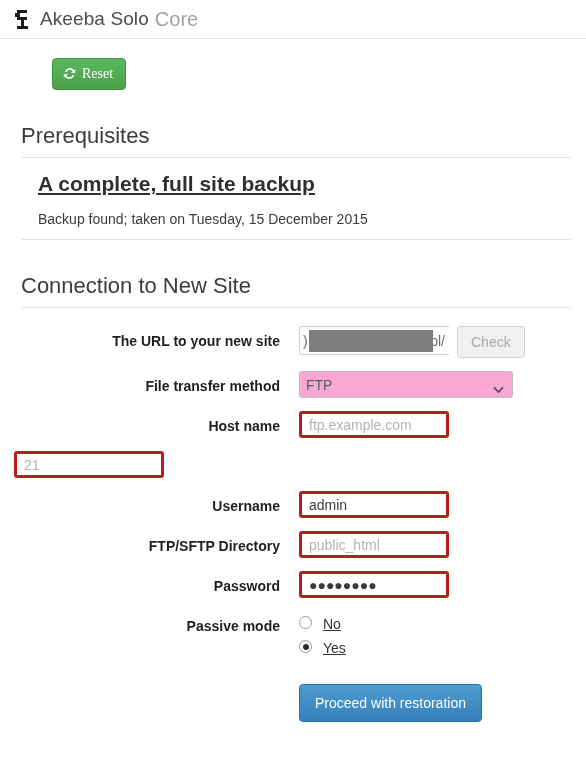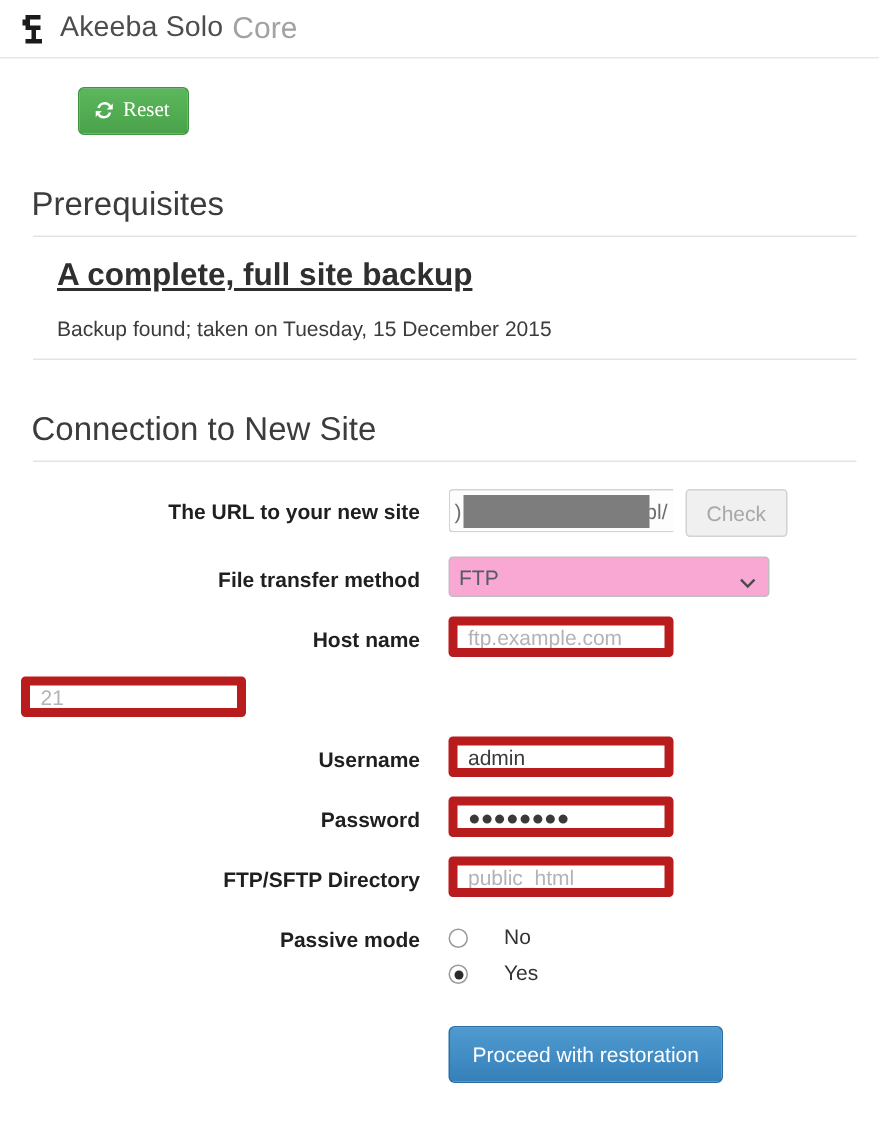--- a/index.html
+++ b/index.html
@@ -115,21 +115,21 @@
     font-size: 14px;
     font-weight: bold;
     color: #1f1f1f;
     line-height: 1.2;
   }
   .form-control-col { display: flex; align-items: flex-start; }
 
   .text-input {
     width: 150px;
     height: 27px;
-    border: 6px solid #b91c1c;
+    border: 3px solid #b91c1c;
     border-radius: 3px;
     padding: 3px 7px;
     font-size: 14px;
     font-family: "Liberation Sans", sans-serif;
     color: #3a3a3a;
     background: #ffffff;
     outline: none;
   }
   .text-input::placeholder { color: #b3b3b3; }
   .url-field {
@@ -188,25 +188,26 @@
   .chev {
     position: absolute;
     right: 9px; top: 9px;
     pointer-events: none;
   }
 
   
   .radio-stack { padding-top: 5px; }
   .radio-line {
     display: flex;
-    align-items: flex-end;
-    gap: 24px;
+    align-items: flex-start;
+    gap: 11px;
     margin-bottom: 8px;
     font-size: 14px;
     color: #333333;
+    text-decoration: underline;
   }
   .radio-dot {
     width: 13px; height: 13px;
     border: 1px solid #9a9a9a;
     border-radius: 50%;
     background: #ffffff;
     display: inline-flex;
     align-items: center;
     justify-content: center;
     flex: none;
@@ -308,27 +309,27 @@
     <div class="form-row">
       <input class="text-input" type="text" placeholder="21" style="">
     </div>
 
     <div class="form-row">
       <div class="form-label">Username</div>
       <input class="text-input" type="text" value="admin" style="">
     </div>
 
     <div class="form-row">
+      <div class="form-label">FTP/SFTP Directory</div>
+      <input class="text-input" type="text" placeholder="public_html" style="">
+    </div>
+
+    <div class="form-row">
       <div class="form-label">Password</div>
       <input class="text-input" type="text" value="●●●●●●●●" style="">
-    </div>
-
-    <div class="form-row">
-      <div class="form-label">FTP/SFTP Directory</div>
-      <input class="text-input" type="text" placeholder="public_html" style="">
     </div>
 
     <div class="form-row">
       <div class="form-label">Passive mode</div>
       <div class="radio-stack">
         <label class="radio-line">
           <span class="radio-dot"></span>
           <span>No</span>
         </label>
         <label class="radio-line">

